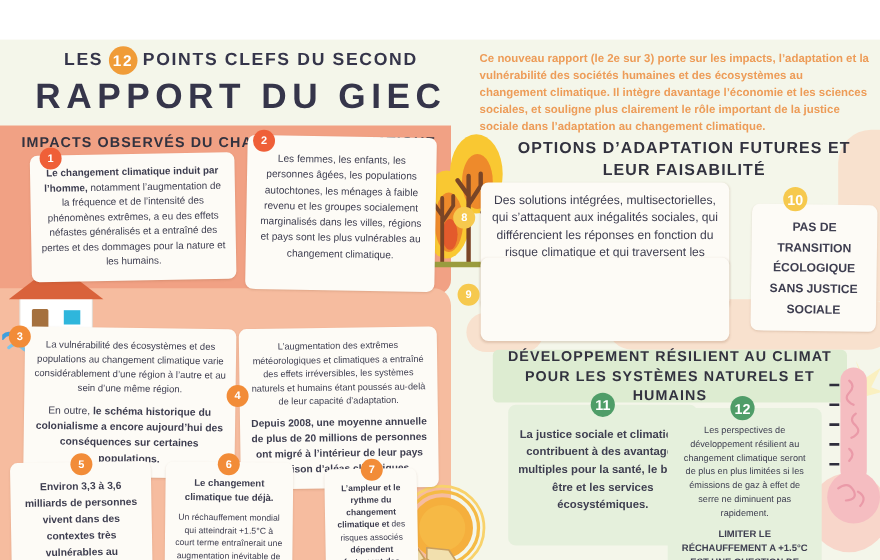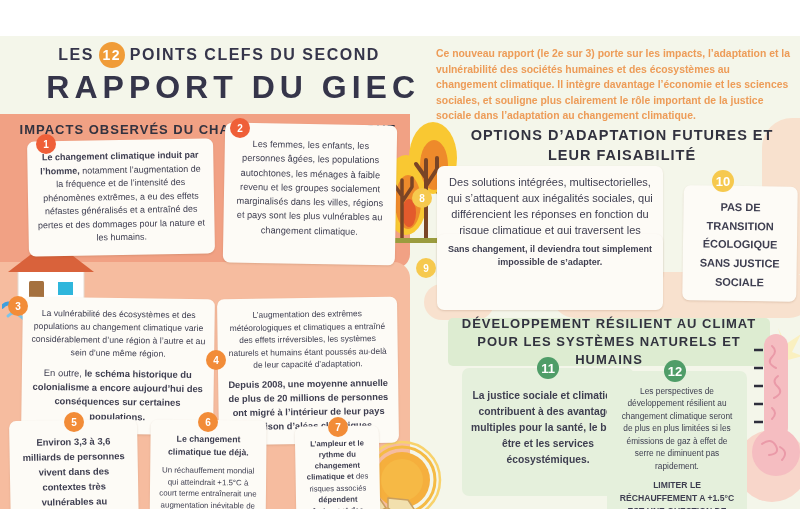--- a/index.html
+++ b/index.html
@@ -18,21 +18,21 @@
   .blob-right{left:762px;top:82px;width:60px;height:156px;border-radius:30px 0 0 30px;}
   .blob-mid{left:552px;top:236px;width:260px;height:46px;border-radius:24px;}
   .blob-small{left:424px;top:248px;width:70px;height:36px;border-radius:18px;}
   .blob-pink{left:736px;top:394px;width:72px;height:72px;border-radius:50%;background:#F8D6CA;}
   
   .title-wrap{left:18px;top:6px;width:402px;text-align:center;}
   .title-line1{display:flex;align-items:center;justify-content:center;gap:5px;
     font-weight:bold;font-size:16px;letter-spacing:1.5px;color:#35354A;}
   .num12{width:26px;height:26px;border-radius:50%;background:#F09C38;color:#fff;
     font-size:14px;font-weight:bold;display:flex;align-items:center;justify-content:center;}
-  .title-line2{font-weight:bold;font-size:32px;letter-spacing:5px;color:#35354A;margin-top:1px;text-align:right;}
+  .title-line2{font-weight:bold;font-size:32px;letter-spacing:5px;color:#35354A;margin-top:1px;}
   .intro{left:436px;top:10px;width:356px;color:#ED9C58;
     font-size:10.4px;line-height:1.5;font-weight:bold;}
   
   .sec-title{font-weight:bold;color:#32323F;text-align:center;letter-spacing:1px;}
   .t-impacts{left:18px;top:86px;width:380px;font-size:13px;}
   .t-vuln{left:58px;top:226px;width:350px;font-size:13.5px;line-height:1.35;}
   .t-options{left:460px;top:90px;width:324px;font-size:14.5px;line-height:1.35;}
   .green-band{left:448px;top:282px;width:322px;height:48px;background:#DDECD1;border-radius:5px;
     display:flex;align-items:center;justify-content:center;}
   .t-dev{width:318px;font-size:13px;line-height:1.4;}
@@ -186,21 +186,20 @@
 
   <div class="abs card" style="left:296px;top:390px;width:84px;min-height:108px;transform:rotate(-1deg);font-size:7.7px;line-height:1.45;padding:12px 6px">
     <p><span class="b">L’ampleur et le rythme du changement climatique et </span><span>des risques associés </span><span class="b">dépendent fortement des mesures d’atténuation et d’adaptation à court terme.</span></p>
   </div>
 
   <div class="abs card" style="left:437px;top:130px;width:226px;min-height:64px;font-size:11px;line-height:1.45;padding:9px 10px">
     <p><span>Des solutions intégrées, multisectorielles, qui s’attaquent aux inégalités sociales, qui différencient les réponses en fonction du risque climatique et qui traversent les systèmes, </span><span class="b">augmentent la faisabilité et l’efficacité de l’adaptation.</span></p>
   </div>
 
   <div class="abs card" style="left:437px;top:198px;width:226px;min-height:76px;font-size:8.3px;line-height:1.45;padding:9px 10px">
-    <p class="b" style="font-size:9px">Sans changement, il deviendra tout simplement impossible de s’adapter.</p>
   </div>
 
   <div class="abs card" style="left:683px;top:150px;width:114px;min-height:106px;transform:rotate(.8deg);font-size:11px;line-height:1.7;padding-top:12px">
     <p class="b">PAS DE TRANSITION ÉCOLOGIQUE SANS JUSTICE SOCIALE</p>
   </div>
 
   <div class="abs card gcard" style="left:462px;top:332px;width:172px;min-height:128px;font-size:10.3px;line-height:1.55;padding-top:20px">
     <p class="b">La justice sociale et climatique contribuent à des avantages multiples pour la santé, le bien-être et les services écosystémiques.</p>
   </div>
 

